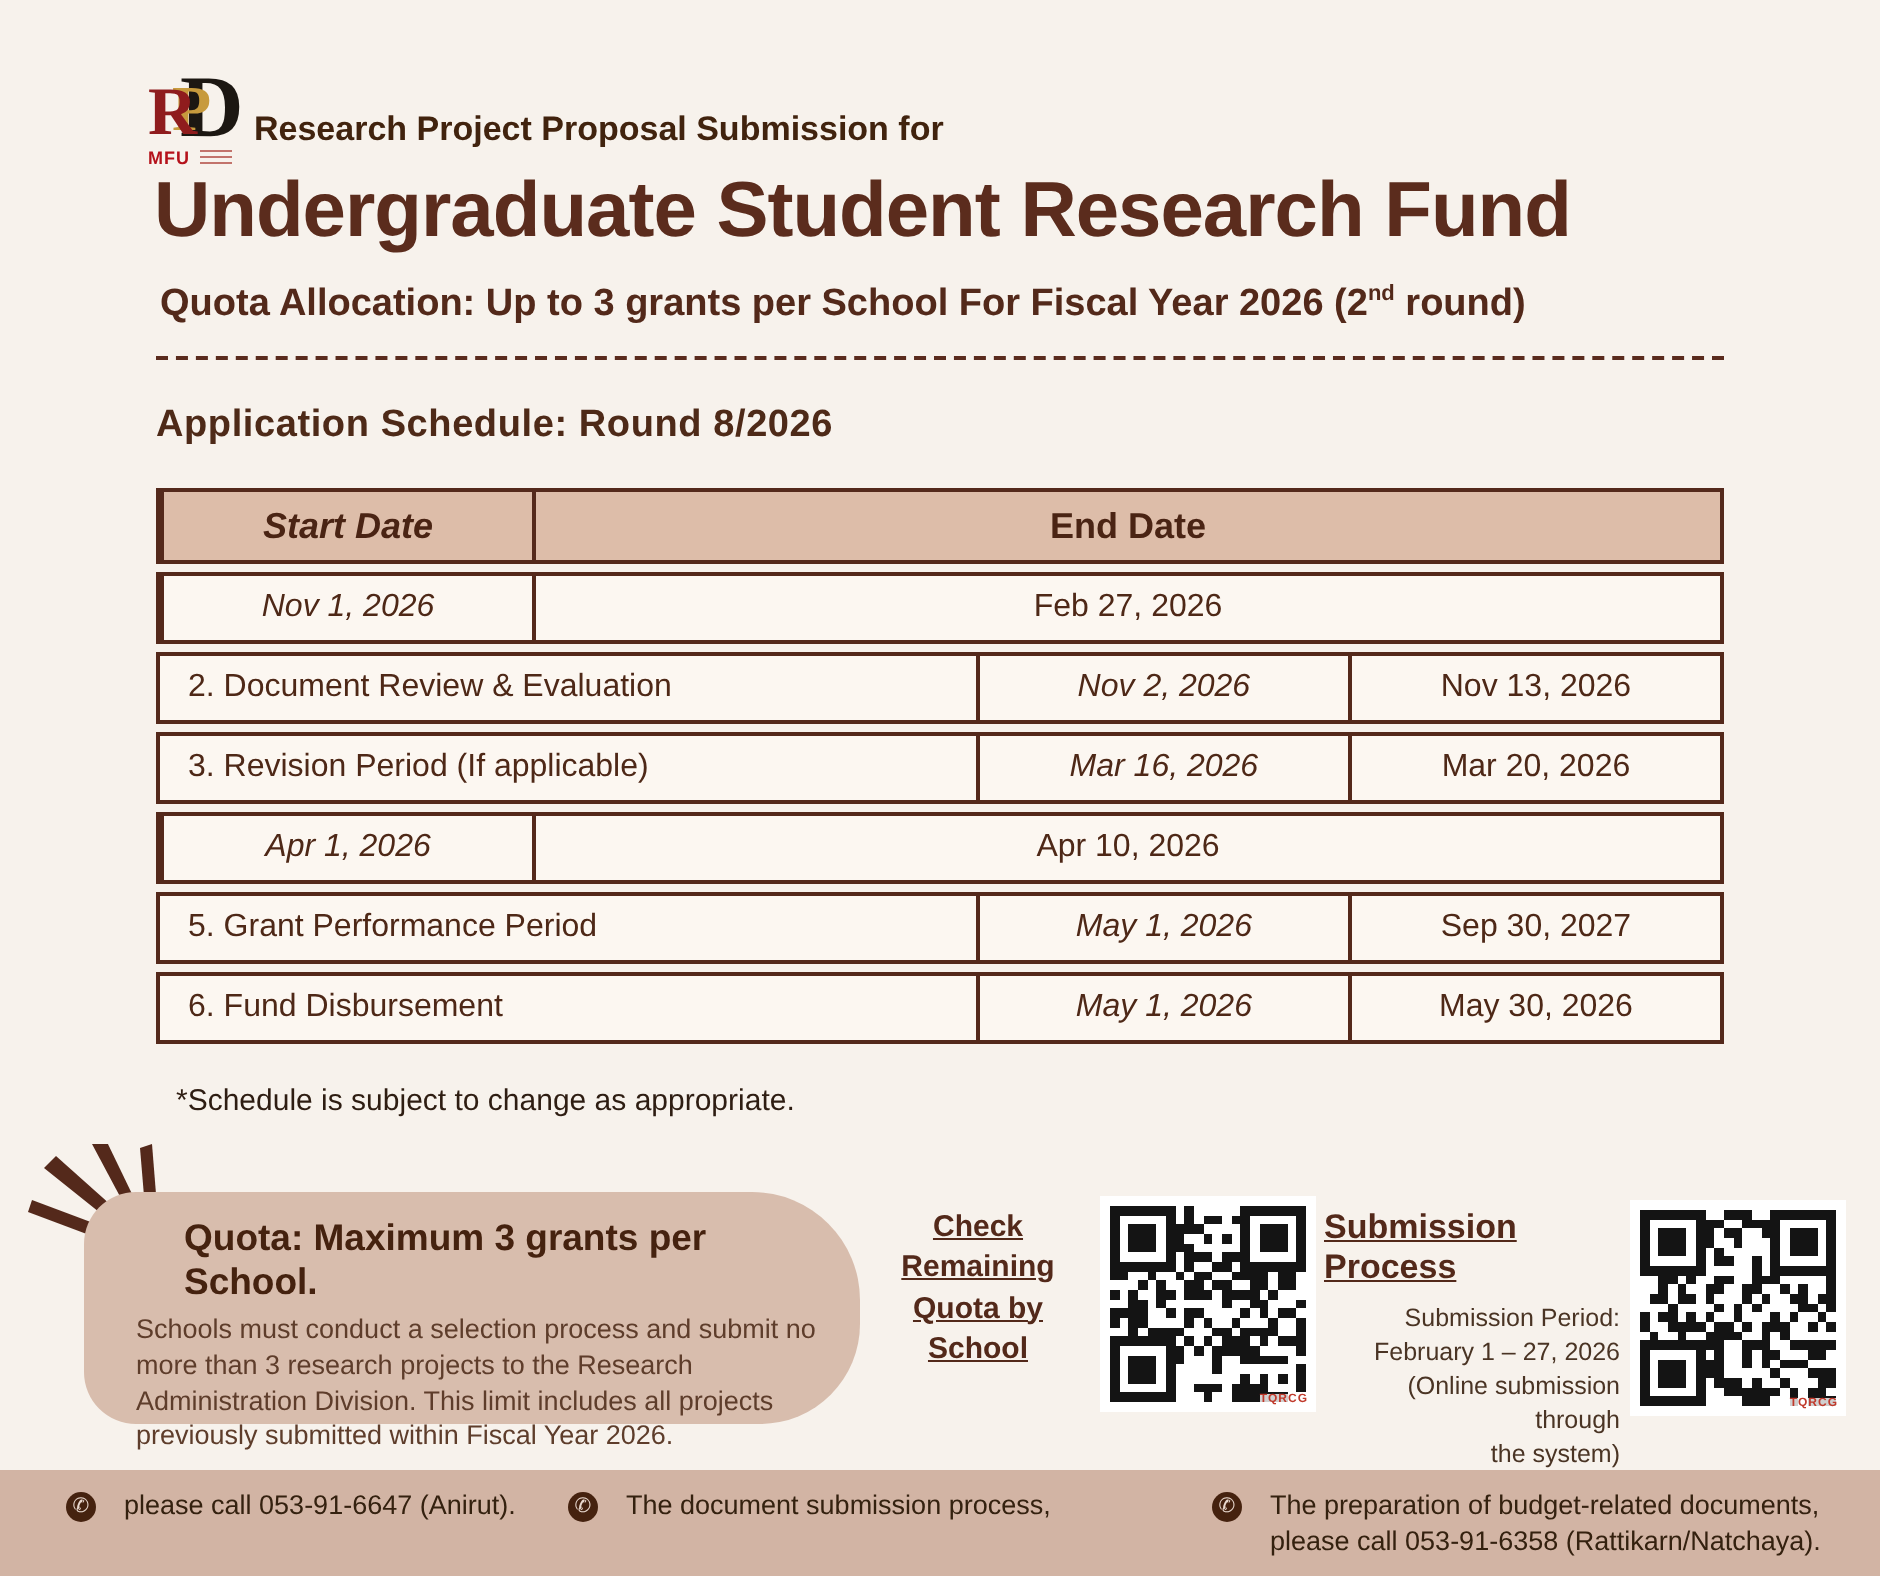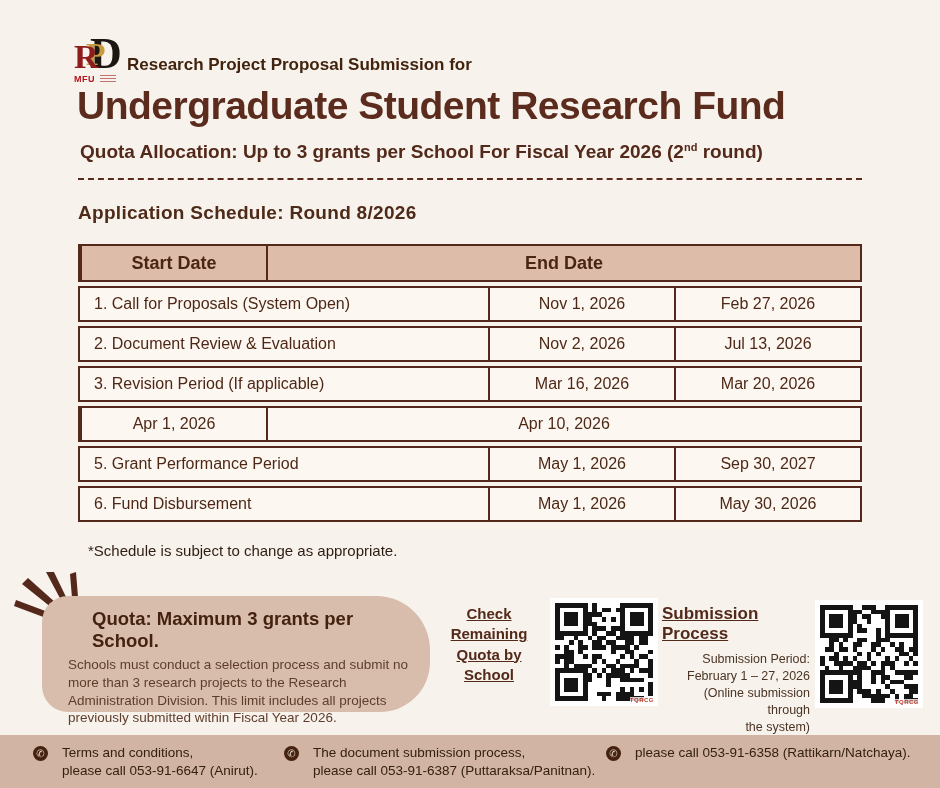--- a/index.html
+++ b/index.html
@@ -28,21 +28,21 @@
   .divider { position:absolute; left:78px; top:178px; width:784px; border-top:2px dashed #5a2b1d; }
 
   .section-heading { position:absolute; left:78px; top:202px; font-size:19px; font-weight:bold; color:#4e2a18; letter-spacing:.3px; }
 
   
   .sched-table { position:absolute; left:78px; top:244px; width:784px; }
   .t-row { display:flex; align-items:center; border:2px solid #54291b; margin-bottom:4px; background:#fcf7f1; height:36px; font-size:16px; color:#4e2817; }
   .t-row.head { background:#ddbda9; height:38px; font-size:18px; font-weight:bold; color:#4a2414; }
   .c-action { flex:0 0 52.3%; padding-left:14px; }
   .t-row.head .c-action { text-align:center; padding-left:0; }
-  .c-start { flex:0 0 23.85%; text-align:center; border-left:2px solid #54291b; align-self:stretch; display:flex; align-items:center; justify-content:center; }
+  .c-start { flex:0 0 23.85%; text-align:center; border-left:2px solid #54291b; align-self:stretch; display:flex; align-items:center; justify-content:center;font-style:italic; }
   .c-end   { flex:1; text-align:center; border-left:2px solid #54291b; align-self:stretch; display:flex; align-items:center; justify-content:center; }
 
   .note { position:absolute; left:88px; top:542px; font-size:15px; color:#2e1d12; }
 
   
   .quota-box { position:absolute; left:42px; top:596px; width:388px; height:116px;
     background:#d8bdad; border-radius:26px 54px 50px 26px; padding:10px 22px 10px 26px; }
   .quota-title { font-size:18.5px; font-weight:bold; color:#45220f; margin:2px 0 4px 24px; }
   .quota-body { font-size:13.5px; line-height:1.32; color:#5e3d2b; }
   .shout { position:absolute; left:12px; top:572px; }
@@ -93,28 +93,27 @@
   <div class="divider"></div>
 
   <div class="section-heading">Application Schedule: Round 8/2026</div>
 
   <div class="sched-table">
     <div class="t-row head">
       <div class="c-start">Start Date</div>
       <div class="c-end">End Date</div>
     </div>
     <div class="t-row">
-      <div class="c-action">1. Call for Proposals (System Open)</div>
       <div class="c-start">Nov 1, 2026</div>
       <div class="c-end">Feb 27, 2026</div>
     </div>
     <div class="t-row">
       <div class="c-action">2. Document Review &amp; Evaluation</div>
       <div class="c-start">Nov 2, 2026</div>
-      <div class="c-end">Jul 13, 2026</div>
+      <div class="c-end">Nov 13, 2026</div>
     </div>
     <div class="t-row">
       <div class="c-action">3. Revision Period (If applicable)</div>
       <div class="c-start">Mar 16, 2026</div>
       <div class="c-end">Mar 20, 2026</div>
     </div>
     <div class="t-row">
       <div class="c-start">Apr 1, 2026</div>
       <div class="c-end">Apr 10, 2026</div>
     </div>
@@ -637,32 +636,31 @@
         <i style="grid-area: 21 / 20;"></i>
         <i style="grid-area: 21 / 21;"></i>
       </div>
     <span class="qr-mark">TQRCG</span>
   </div>
 
   <div class="footer">
     <div class="contact c1">
       <div class="phone-ico">✆</div>
       <div class="contact-text">
-        <div>Terms and conditions,</div>
         <div>please call 053-91-6647 (Anirut).</div>
       </div>
     </div>
     <div class="contact c2">
       <div class="phone-ico">✆</div>
       <div class="contact-text">
         <div>The document submission process,</div>
-        <div>please call 053-91-6387 (Puttaraksa/Panitnan).</div>
       </div>
     </div>
     <div class="contact c3">
       <div class="phone-ico">✆</div>
       <div class="contact-text">
+        <div>The preparation of budget-related documents,</div>
         <div>please call 053-91-6358 (Rattikarn/Natchaya).</div>
       </div>
     </div>
   </div>
 
 </div>
 
 </body></html>

